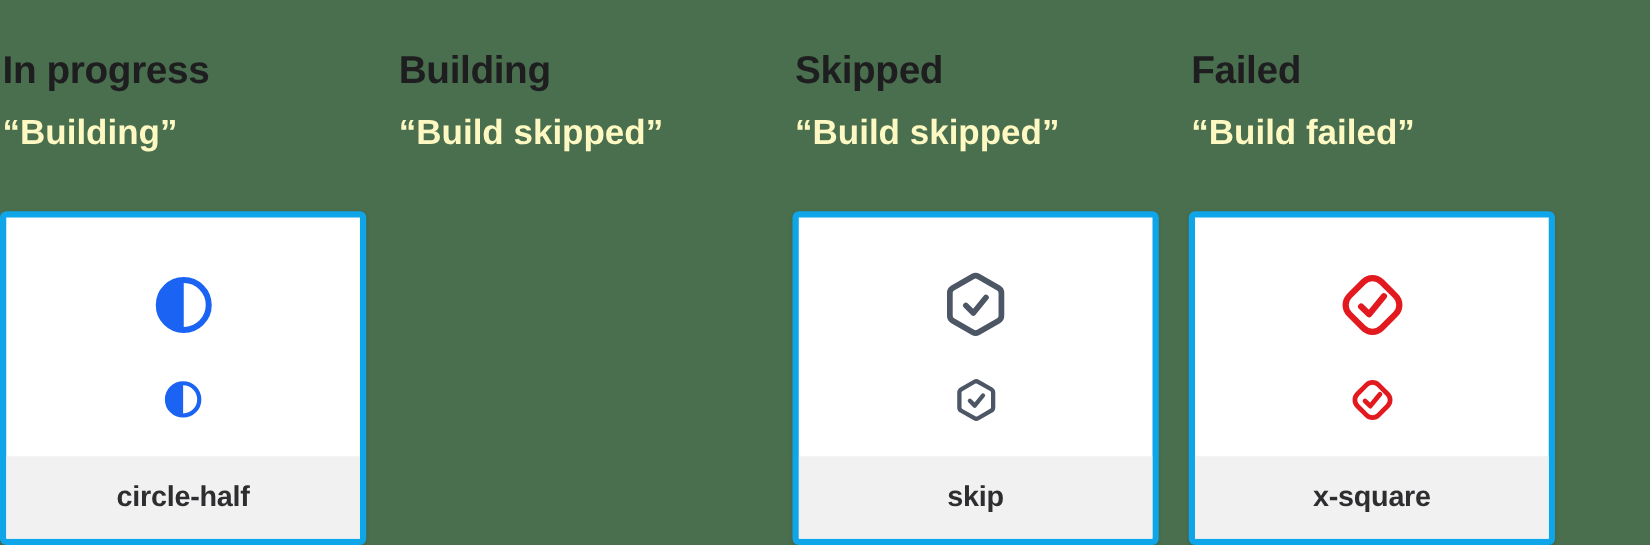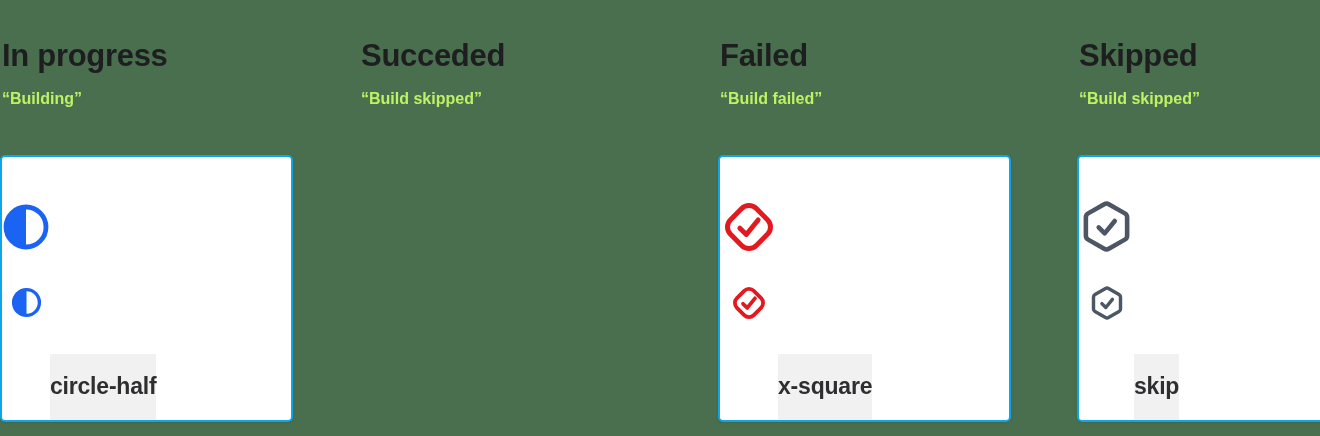--- a/index.html
+++ b/index.html
@@ -2,39 +2,39 @@
 <html><head>
 <meta charset="utf-8">
 <style>
   html,body{margin:0;padding:0;}
   body{font-family:"Liberation Sans", sans-serif;}
   .canvas{
     width:1320px;height:436px;
     background:#4a6f4e;
     overflow:hidden;
     display:flex;
-    gap:66px;
+    gap:24px;
     box-sizing:border-box;
   }
   .column{width:293px;flex:none;display:flex;flex-direction:column;}
   .heading{
     margin:40px 0 0 2px;
     font-size:31px;font-weight:800;line-height:1.05;
     letter-spacing:-0.3px;color:#1e1e20;
   }
   .subtitle{
     margin:17px 0 0 2px;
-    font-size:16px;font-weight:600;color:#bef264;
+    font-size:28px;font-weight:600;color:#fef9c3;
   }
   .card{
     margin-top:47px;height:267px;
     background:#ffffff;
-    border:2px solid #0ea5e9;border-radius:5px;
+    border:5px solid #0ea5e9;border-radius:5px;
     box-shadow:0 1px 3px rgba(0,0,0,0.10);
-    display:flex;flex-direction:row;
+    display:flex;flex-direction:column;
     overflow:hidden;box-sizing:border-box;
   }
   .card-body{display:flex;flex-direction:column;align-items:center;}
   .icon-slot-lg{height:58px;margin-top:41px;display:flex;align-items:center;justify-content:center;}
   .icon-slot-sm{height:38px;margin-top:28px;display:flex;align-items:center;justify-content:center;}
   .card-footer{
     margin-top:auto;height:66px;background:#f1f1f2;
     display:flex;align-items:center;justify-content:center;
   }
   .label{font-size:23px;font-weight:700;color:#2e2e30;letter-spacing:-0.2px;}
@@ -67,22 +67,46 @@
           </svg>
         </div>
       </div>
       <div class="card-footer">
         <span class="label">circle-half</span>
       </div>
     </div>
   </div>
 
   <div class="column">
-    <div class="heading">Succeded</div>
+    <div class="heading">Building</div>
     <div class="subtitle">“Build skipped”</div>
+  </div>
+
+  <div class="column">
+    <div class="heading">Skipped</div>
+    <div class="subtitle">“Build skipped”</div>
+    <div class="card">
+      <div class="card-body">
+        <div class="icon-slot-lg c-slate">
+          <svg width="55" height="55" viewBox="0 0 24 24">
+            <path d="M21 16V8a2 2 0 0 0-1-1.73l-7-4a2 2 0 0 0-2 0l-7 4A2 2 0 0 0 3 8v8a2 2 0 0 0 1 1.73l7 4a2 2 0 0 0 2 0l7-4A2 2 0 0 0 21 16z" fill="none" stroke="currentColor" stroke-width="2"></path>
+            <polyline points="8.6 12.4 11.2 15 15.6 9.6" fill="none" stroke="currentColor" stroke-width="2" stroke-linecap="round" stroke-linejoin="round"></polyline>
+          </svg>
+        </div>
+        <div class="icon-slot-sm c-slate">
+          <svg width="36" height="36" viewBox="0 0 24 24">
+            <path d="M21 16V8a2 2 0 0 0-1-1.73l-7-4a2 2 0 0 0-2 0l-7 4A2 2 0 0 0 3 8v8a2 2 0 0 0 1 1.73l7 4a2 2 0 0 0 2 0l7-4A2 2 0 0 0 21 16z" fill="none" stroke="currentColor" stroke-width="2.3"></path>
+            <polyline points="8.6 12.4 11.2 15 15.6 9.6" fill="none" stroke="currentColor" stroke-width="2.3" stroke-linecap="round" stroke-linejoin="round"></polyline>
+          </svg>
+        </div>
+      </div>
+      <div class="card-footer">
+        <span class="label">skip</span>
+      </div>
+    </div>
   </div>
 
   <div class="column">
     <div class="heading">Failed</div>
     <div class="subtitle">“Build failed”</div>
     <div class="card">
       <div class="card-body">
         <div class="icon-slot-lg c-red">
           <svg width="58" height="58" viewBox="0 0 28 28">
             <g transform="rotate(45 14 14)">
@@ -99,37 +123,13 @@
             <polyline points="9.6 14.6 12.7 17.6 18.4 10.6" fill="none" stroke="currentColor" stroke-width="2.8" stroke-linecap="round" stroke-linejoin="round"></polyline>
           </svg>
         </div>
       </div>
       <div class="card-footer">
         <span class="label">x-square</span>
       </div>
     </div>
   </div>
 
-  <div class="column">
-    <div class="heading">Skipped</div>
-    <div class="subtitle">“Build skipped”</div>
-    <div class="card">
-      <div class="card-body">
-        <div class="icon-slot-lg c-slate">
-          <svg width="55" height="55" viewBox="0 0 24 24">
-            <path d="M21 16V8a2 2 0 0 0-1-1.73l-7-4a2 2 0 0 0-2 0l-7 4A2 2 0 0 0 3 8v8a2 2 0 0 0 1 1.73l7 4a2 2 0 0 0 2 0l7-4A2 2 0 0 0 21 16z" fill="none" stroke="currentColor" stroke-width="2"></path>
-            <polyline points="8.6 12.4 11.2 15 15.6 9.6" fill="none" stroke="currentColor" stroke-width="2" stroke-linecap="round" stroke-linejoin="round"></polyline>
-          </svg>
-        </div>
-        <div class="icon-slot-sm c-slate">
-          <svg width="36" height="36" viewBox="0 0 24 24">
-            <path d="M21 16V8a2 2 0 0 0-1-1.73l-7-4a2 2 0 0 0-2 0l-7 4A2 2 0 0 0 3 8v8a2 2 0 0 0 1 1.73l7 4a2 2 0 0 0 2 0l7-4A2 2 0 0 0 21 16z" fill="none" stroke="currentColor" stroke-width="2.3"></path>
-            <polyline points="8.6 12.4 11.2 15 15.6 9.6" fill="none" stroke="currentColor" stroke-width="2.3" stroke-linecap="round" stroke-linejoin="round"></polyline>
-          </svg>
-        </div>
-      </div>
-      <div class="card-footer">
-        <span class="label">skip</span>
-      </div>
-    </div>
-  </div>
-
 </div>
 
 </body></html>

